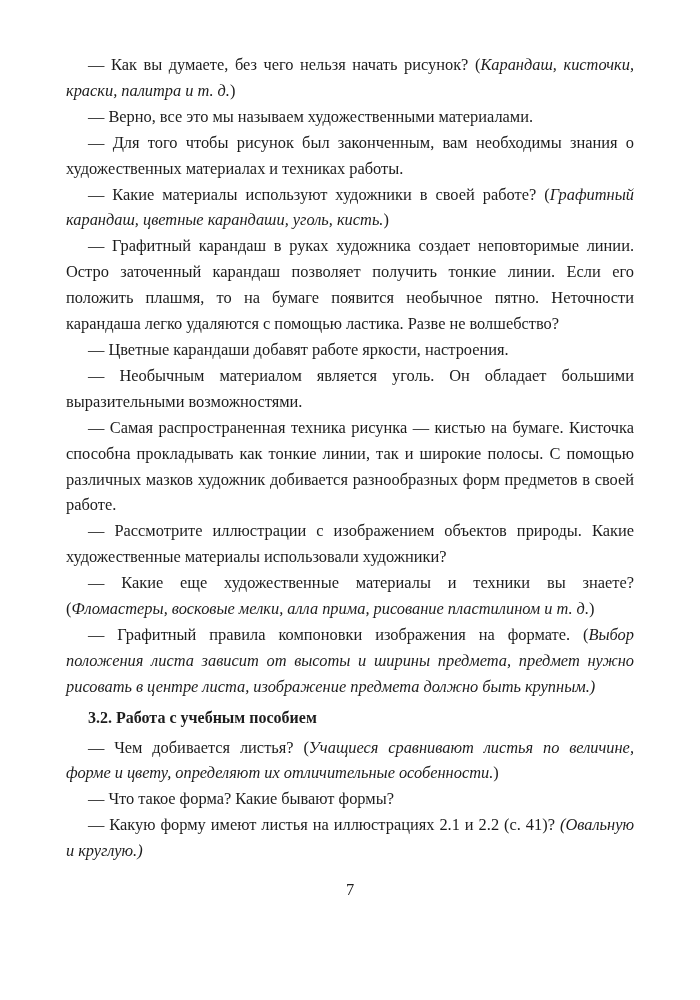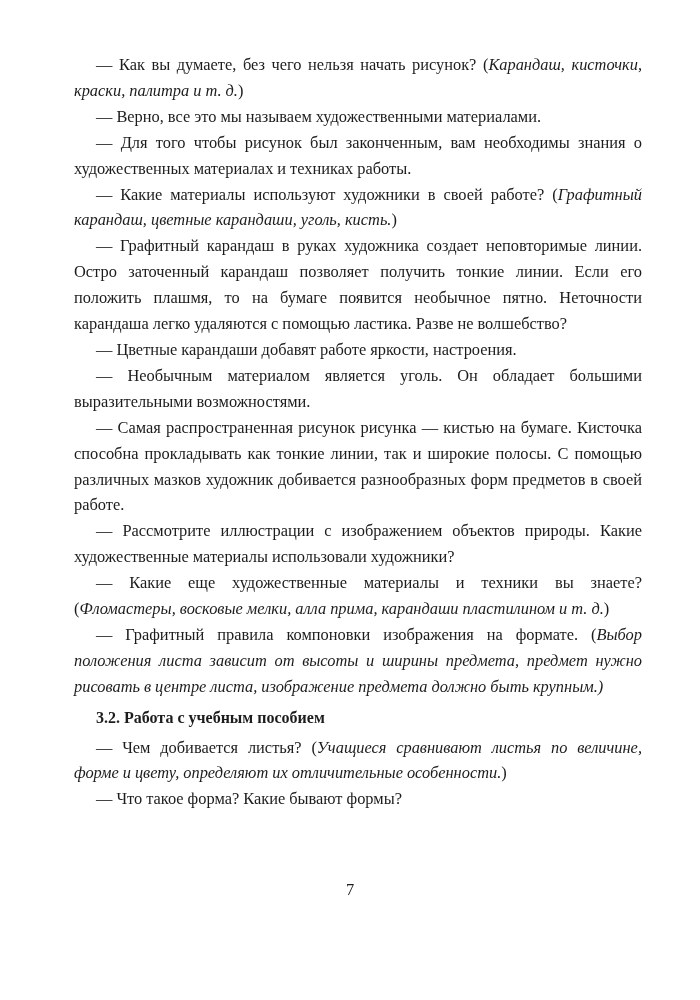--- a/index.html
+++ b/index.html
@@ -10,21 +10,21 @@
   body {
     width: 700px;
     height: 1000px;
     position: relative;
     overflow: hidden;
     font-family: "Liberation Serif", "DejaVu Serif", serif;
     color: #1c1c1c;
   }
   .page {
     position: absolute;
-    left: 74px;
+    left: 66px;
     top: 52px;
     width: 568px;
     height: 860px;
   }
   .para {
     margin: 0;
     font-size: 16.4px;
     line-height: 25.9px;
     text-align: justify;
     text-indent: 22px;
@@ -85,42 +85,45 @@
 
   <p class="para">
     <span>— Цветные карандаши добавят работе яркости, настроения.</span>
   </p>
 
   <p class="para">
     <span>— Необычным материалом является уголь. Он обладает большими выразительными возможностями.</span>
   </p>
 
   <p class="para">
-    <span>— Самая распространенная рисунок рисунка — кистью на бумаге. Кисточка способна прокладывать как тонкие линии, так и широкие полосы. С помощью различных мазков художник добивается разнообразных форм предметов в своей работе.</span>
+    <span>— Самая распространенная техника рисунка — кистью на бумаге. Кисточка способна прокладывать как тонкие линии, так и широкие полосы. С помощью различных мазков художник добивается разнообразных форм предметов в своей работе.</span>
   </p>
 
   <p class="para">
     <span>— Рассмотрите иллюстрации с изображением объектов природы. Какие художественные материалы использовали художники?</span>
   </p>
 
   <p class="para">
-    <span>— Какие еще художественные материалы и техники вы знаете? (</span><span class="it">Фломастеры, восковые мелки, алла прима, карандаши пластилином и т. д.</span><span>)</span>
+    <span>— Какие еще художественные материалы и техники вы знаете? (</span><span class="it">Фломастеры, восковые мелки, алла прима, рисование пластилином и т. д.</span><span>)</span>
   </p>
 
   <p class="para">
     <span>— Графитный правила компоновки изображения на формате. (</span><span class="it">Выбор положения листа зависит от высоты и ширины предмета, предмет нужно рисовать в центре листа, изображение предмета должно быть крупным.)</span>
   </p>
 
   <h2 class="heading">3.2. Работа с учебным пособием</h2>
 
 
   <p class="para">
     <span>— Чем добивается листья? (</span><span class="it">Учащиеся сравнивают листья по величине, форме и цвету, определяют их отличительные особенности.</span><span>)</span>
   </p>
 
   <p class="para">
     <span>— Что такое форма? Какие бывают формы?</span>
   </p>
 
+  <p class="para">
+    <span>— Какую форму имеют листья на иллюстрациях 2.1 и 2.2 (с. 41)? </span><span class="it">(Овальную и круглую.)</span>
+  </p>
 
 </div>
 
 <div class="pagenum">7</div>
 
 </body></html>

